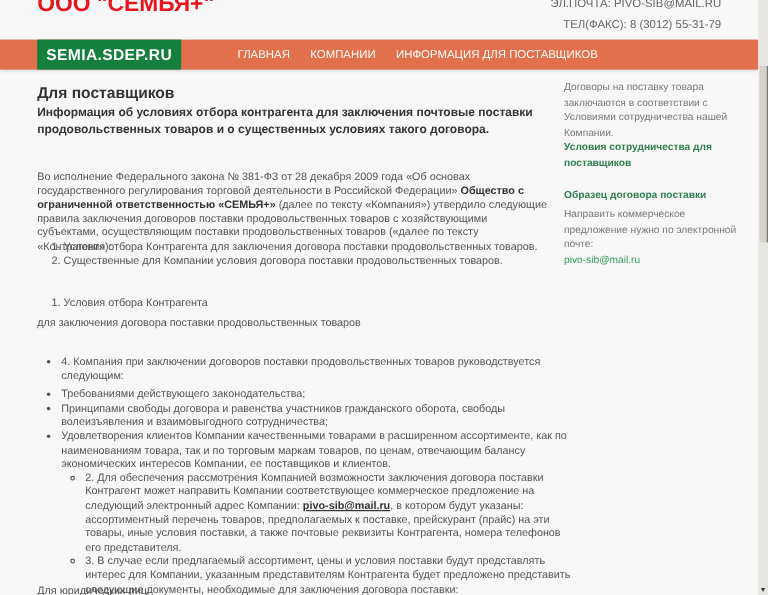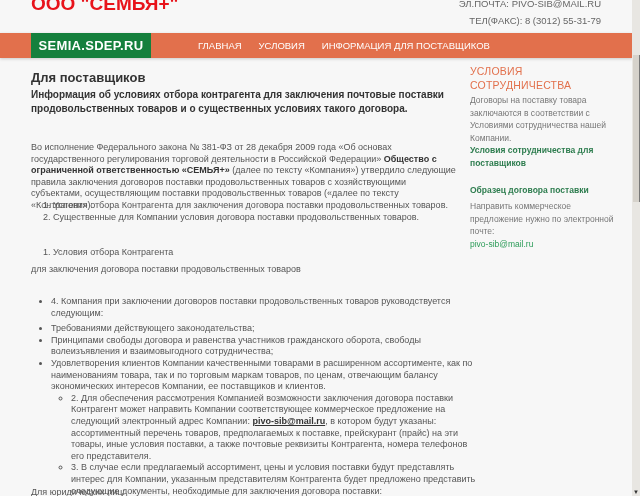--- a/index.html
+++ b/index.html
@@ -62,21 +62,21 @@
   <div class="brand">ООО "СЕМЬЯ+"</div>
   <div class="contacts">
     <div>ЭЛ.ПОЧТА: PIVO-SIB@MAIL.RU</div>
     <div>ТЕЛ(ФАКС): 8 (3012) 55-31-79</div>
   </div>
 
   <div class="navbar">
     <div class="logo">SEMIA.SDEP.RU</div>
     <div class="nav">
       <a href="#">ГЛАВНАЯ</a>
-      <a href="#">УСЛОВИЯ</a>
+      <a href="#">КОМПАНИИ</a>
       <a href="#">ИНФОРМАЦИЯ ДЛЯ ПОСТАВЩИКОВ</a>
     </div>
   </div>
 
   <div class="main">
     <div class="crumb">Для поставщиков</div>
     <div class="headline">Информация об условиях отбора контрагента для заключения почтовые поставки продовольственных товаров и о существенных условиях такого договора.</div>
     <p class="intro"><span>Во исполнение Федерального закона № 381-ФЗ от 28 декабря 2009 года «Об основах государственного регулирования торговой деятельности в Российской Федерации» </span><b>Общество с ограниченной ответственностью «СЕМЬЯ+»</b><span> (далее по тексту «Компания») утвердило следующие правила заключения договоров поставки продовольственных товаров с хозяйствующими субъектами, осуществляющим поставки продовольственных товаров («далее по тексту «Контрагент»):</span></p>
     <ul class="ol1">
       <li>1. Условия отбора Контрагента для заключения договора поставки продовольственных товаров.</li>
@@ -93,21 +93,20 @@
         <ul>
           <li><span>2. Для обеспечения рассмотрения Компанией возможности заключения договора поставки Контрагент может направить Компании соответствующее коммерческое предложение на следующий электронный адрес Компании: </span><a href="#">pivo-sib@mail.ru</a><span>, в котором будут указаны: ассортиментный перечень товаров, предполагаемых к поставке, прейскурант (прайс) на эти товары, иные условия поставки, а также почтовые реквизиты Контрагента, номера телефонов его представителя.</span></li>
           <li>3. В случае если предлагаемый ассортимент, цены и условия поставки будут представлять интерес для Компании, указанным представителям Контрагента будет предложено представить следующие документы, необходимые для заключения договора поставки:</li>
         </ul>
       </li>
     </ul>
     <div class="legal">Для юридических лиц:</div>
   </div>
 
   <div class="side">
-    <h3>УСЛОВИЯ СОТРУДНИЧЕСТВА</h3>
     <div class="txt">Договоры на поставку товара заключаются в соответствии с Условиями сотрудничества нашей Компании.</div>
     <a href="#" class="glink">Условия сотрудничества для поставщиков</a>
     <a href="#" class="glink g2">Образец договора поставки</a>
     <div class="txt2">Направить коммерческое предложение нужно по электронной почте:</div>
     <a href="#" class="mail">pivo-sib@mail.ru</a>
   </div>
 </div>
 
 <div class="scroll">
   <div class="thumb"></div>

